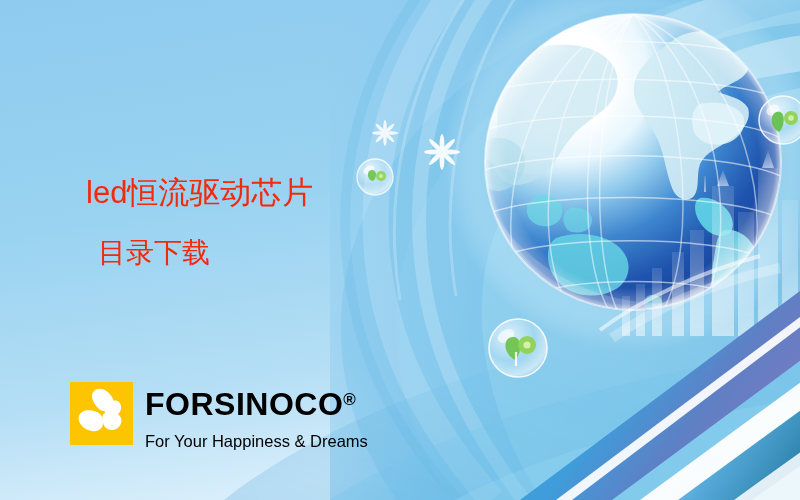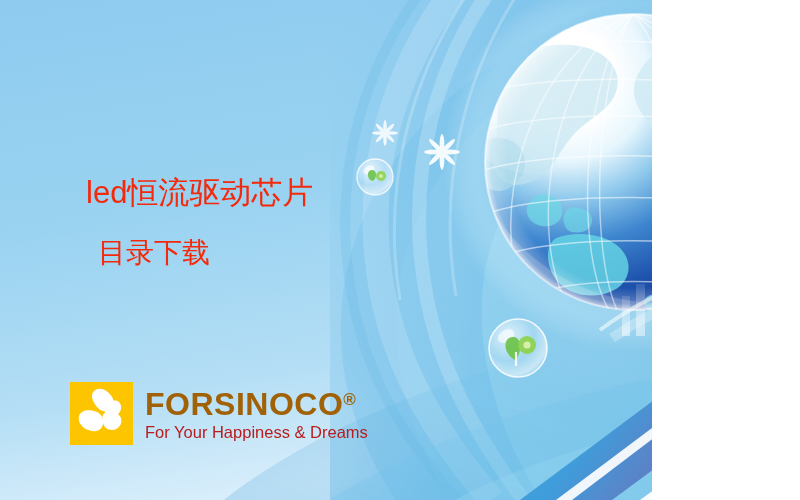--- a/index.html
+++ b/index.html
@@ -2,21 +2,21 @@
 <html><head>
 <meta charset="utf-8">
 <style>
   html, body {
     margin: 0;
     padding: 0;
     background: #ffffff;
   }
   #stage {
     position: relative;
-    width: 652px;
+    width: 800px;
     height: 500px;
     overflow: hidden;
     font-family: "Liberation Sans", sans-serif;
   }
   #stage svg.layer {
     position: absolute;
     left: 0;
     top: 0;
     width: 800px;
     height: 500px;
@@ -55,38 +55,38 @@
     width: 63px;
     height: 63px;
     background: #fdc500;
     flex: 0 0 auto;
   }
   #logo-text {
     margin-left: 12px;
     margin-top: 1px;
   }
   #logo-wordmark {
-    color: #a16207;
+    color: #000000;
     font-weight: bold;
     font-size: 32px;
     letter-spacing: 0.5px;
     line-height: 34px;
     white-space: nowrap;
     font-family: "Liberation Sans", sans-serif;
   }
   #logo-wordmark .reg {
     font-size: 17px;
     vertical-align: 10px;
     letter-spacing: 0;
   }
   #logo-tagline {
-    color: #b91c1c;
+    color: #000000;
     font-size: 16.5px;
     line-height: 20px;
-    margin-top: 1px;
+    margin-top: 10px;
     white-space: nowrap;
     font-family: "Liberation Sans", sans-serif;
   }
 </style>
 </head>
 <body>
 
 <div id="stage">
 
   <svg class="layer" viewBox="0 0 800 500" preserveAspectRatio="none">

